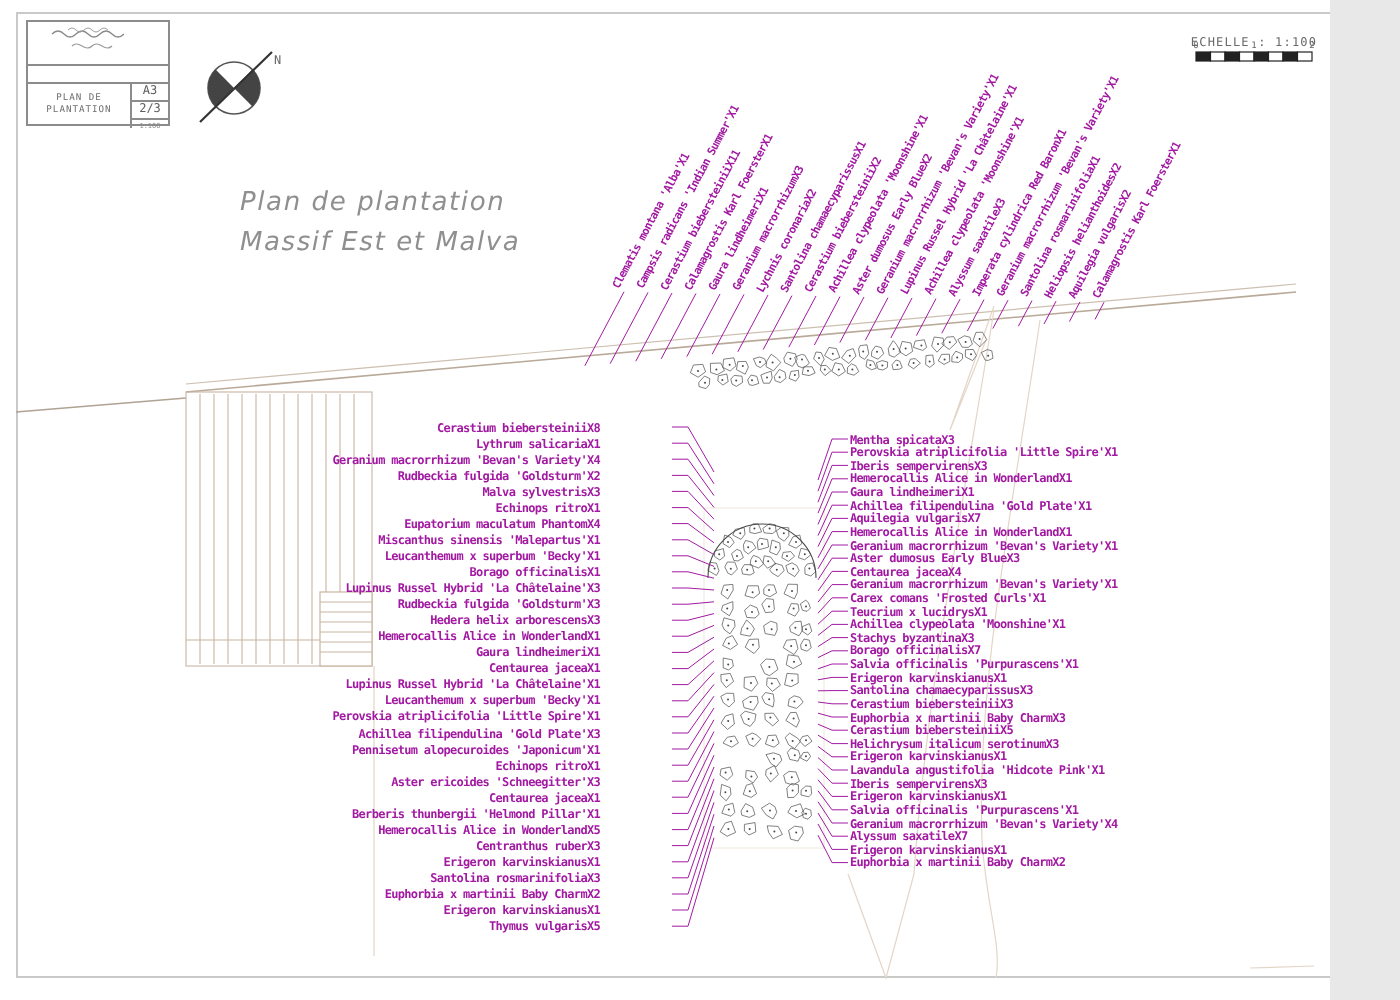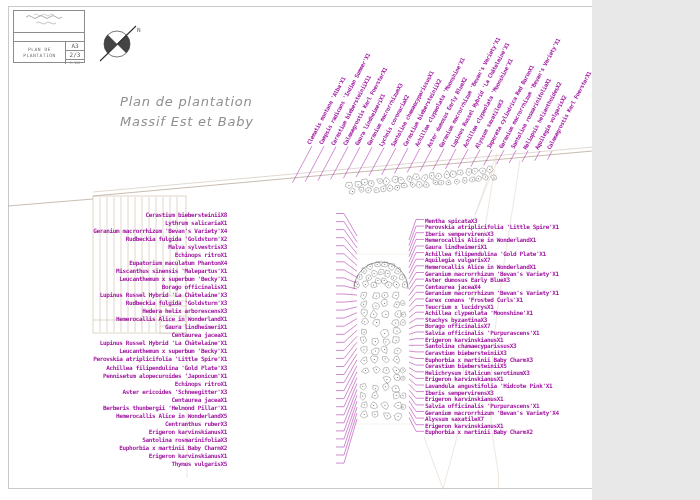--- a/index.html
+++ b/index.html
@@ -1,16 +1,16 @@
 <!DOCTYPE html>
 <html><head>
 <meta charset="utf-8">
 <style>
   html,body{margin:0;padding:0;background:#e8e8e8;}
-  .sheet{position:relative;width:592px;height:500px;background:#ffffff;overflow:hidden;
+  .sheet{position:relative;width:665px;height:500px;background:#ffffff;overflow:hidden;
          font-family:"DejaVu Sans Mono", monospace;}
   .frame{position:absolute;left:8px;top:6px;width:683px;height:481px;border:1px solid #c9c9c9;}
   svg{position:absolute;left:0;top:0;}
   
   .tblock{position:absolute;left:13px;top:10px;width:72px;height:53px;border:1px solid #8c8c8c;
           background:#fff;box-sizing:border-box;}
   .tb-top{height:21px;border-bottom:1px solid #8c8c8c;}
   .tb-mid{height:8px;border-bottom:1px solid #8c8c8c;}
   .tb-bot{display:flex;height:22px;}
   .tb-left{flex:1;display:flex;flex-direction:column;align-items:center;justify-content:center;
@@ -473,21 +473,21 @@
         <rect x="55" y="8" width="7.25" height="4.5" fill="#222"></rect>
         <rect x="62.25" y="8" width="7.25" height="4.5" fill="#fff"></rect>
         <rect x="69.5" y="8" width="7.25" height="4.5" fill="#222"></rect>
         <rect x="76.75" y="8" width="7.25" height="4.5" fill="#fff"></rect>
       </g>
     </svg>
   </div>
 
   <div class="ptitle">
     <div>Plan de plantation</div>
-    <div>Massif Est et Baby</div>
+    <div>Massif Est et Malva</div>
   </div>
 
   <div id="left-labels">
       <div class="plabel leftlab" style="top: 210.5px;">Cerastium biebersteiniiX8</div>
       <div class="plabel leftlab" style="top: 218.6px;">Lythrum salicariaX1</div>
       <div class="plabel leftlab" style="top: 226.6px;">Geranium macrorrhizum 'Bevan's Variety'X4</div>
       <div class="plabel leftlab" style="top: 234.7px;">Rudbeckia fulgida 'Goldsturm'X2</div>
       <div class="plabel leftlab" style="top: 242.7px;">Malva sylvestrisX3</div>
       <div class="plabel leftlab" style="top: 250.8px;">Echinops ritroX1</div>
       <div class="plabel leftlab" style="top: 258.8px;">Eupatorium maculatum PhantomX4</div>

